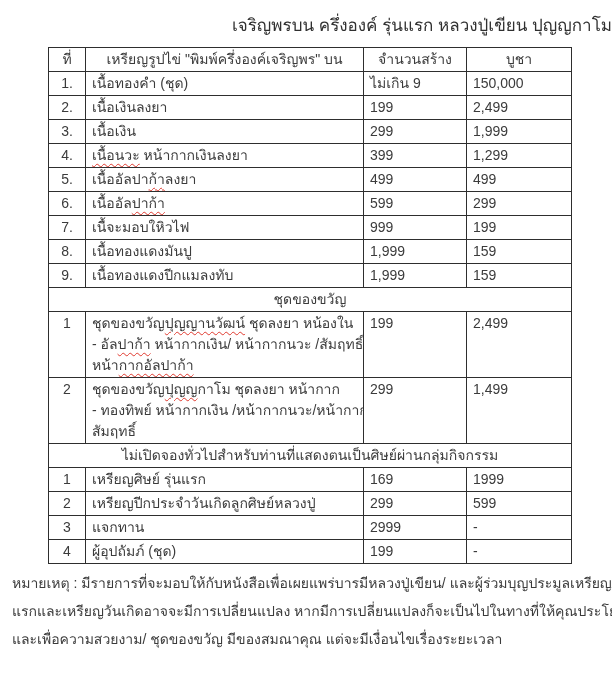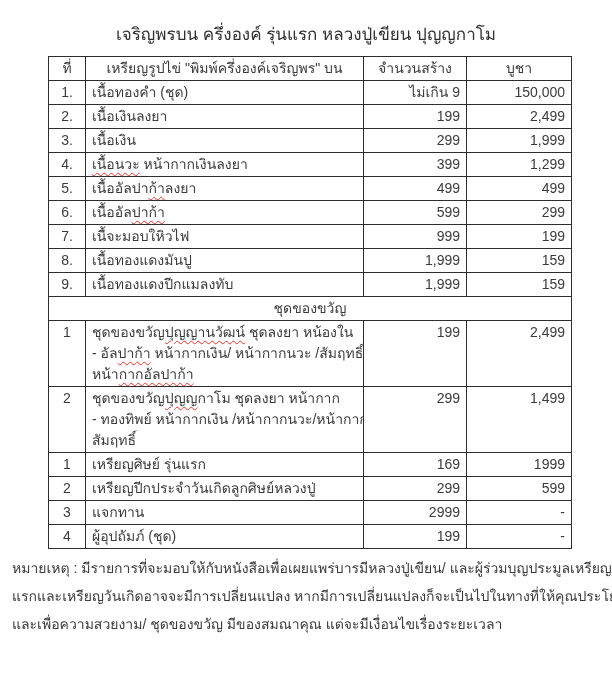--- a/index.html
+++ b/index.html
@@ -3,37 +3,37 @@
 <meta charset="utf-8">
 <style>
   html,body { margin:0; padding:0; background:#ffffff; }
   body {
     width:612px; height:677px; overflow:hidden;
     font-family:"Liberation Sans", sans-serif;
     color:#3b3b3b;
   }
   .page { position:relative; width:612px; height:677px; background:#fff; }
 
-  .titles { text-align:center; padding-top:21px; }
+  .titles { text-align:right; padding-top:12px; }
   .title-line { font-size:17px; line-height:28px; color:#303030; }
 
   table.price {
     border-collapse:collapse; table-layout:fixed;
     width:523px; margin:7px 0 0 48px;
   }
   table.price th, table.price td {
     border:1px solid #2e2e2e;
     font-size:14px; font-weight:normal;
     padding:1px 6px; vertical-align:top;
     line-height:21px; overflow:hidden;
     color:#3b3b3b;
   }
   th { text-align:center; }
   td.c-no { text-align:center; padding-left:2px; padding-right:2px; }
-  td.c-qty, td.c-price { text-align:right; }
+  td.c-qty, td.c-price { text-align:left; }
   tr.section-row td { text-align:center; }
   .desc-line { white-space:nowrap; }
   .sq {
     text-decoration-line:underline;
     text-decoration-style:wavy;
     text-decoration-color:#e03a2f;
     text-decoration-thickness:1px;
     text-underline-offset:3px;
     text-align:right;
   }
@@ -155,20 +155,23 @@
         <tr>
           <td class="c-no">2</td>
           <td class="c-desc">
             <div class="desc-line"><span>ชุดของขวัญ</span><span class="sq">ปุญญ</span><span>กาโม ชุดลงยา  หน้ากาก</span></div>
             <div class="desc-line"><span>- ทองทิพย์  หน้ากากเงิน  /หน้ากากนวะ/หน้ากาก</span></div>
             <div class="desc-line"><span>สัมฤทธิ์</span></div>
           </td>
           <td class="c-qty">299</td>
           <td class="c-price">1,499</td>
         </tr>
+        <tr class="section-row">
+          <td colspan="4">ไม่เปิดจองทั่วไปสำหรับท่านที่แสดงตนเป็นศิษย์ผ่านกลุ่มกิจกรรม</td>
+        </tr>
         <tr>
           <td class="c-no">1</td>
           <td class="c-desc">
             <div class="desc-line"><span>เหรียญศิษย์ รุ่นแรก</span></div>
           </td>
           <td class="c-qty">169</td>
           <td class="c-price">1999</td>
         </tr>
         <tr>
           <td class="c-no">2</td>

